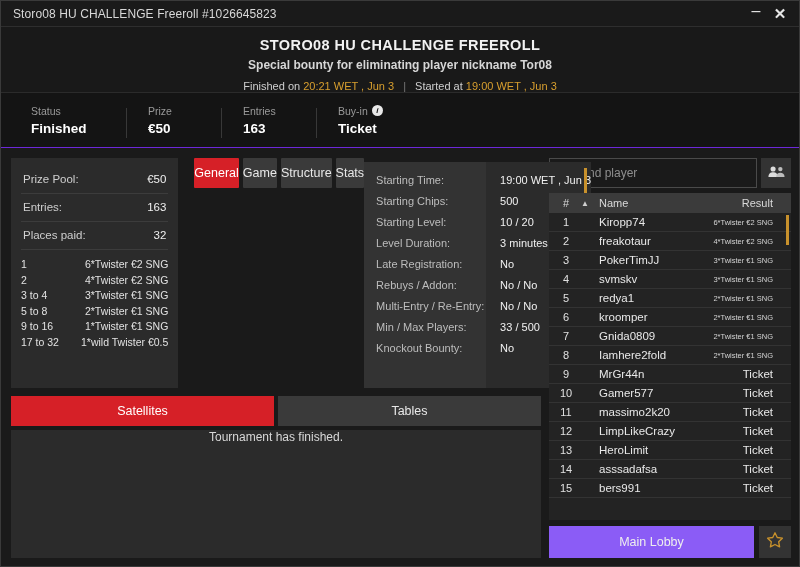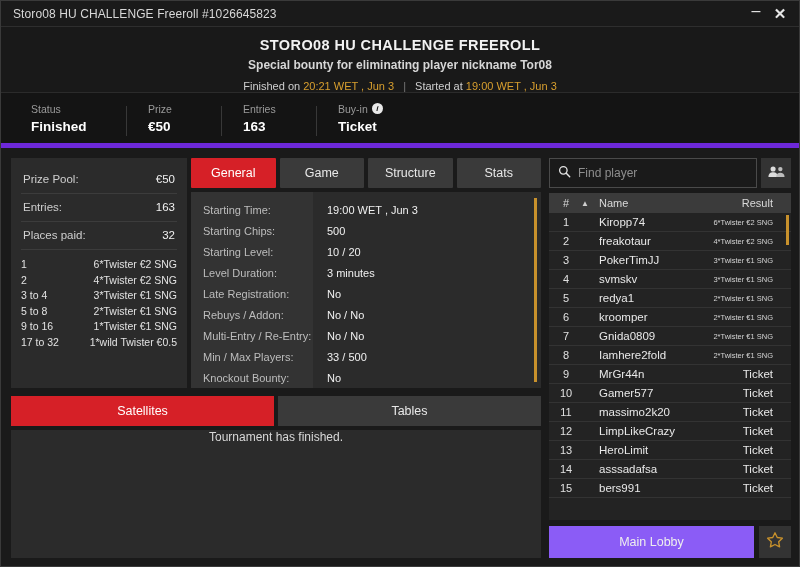--- a/index.html
+++ b/index.html
@@ -57,21 +57,21 @@
     font-size: 11px; color: #cfcfcf; margin-top: 8px;
   }
   .hdr-times .gold { color: #d89f2e; text-align: right; }
   .hdr-times .sep { color: #777; padding: 0 6px; }
 
   
   .statusbar {
     background: #141414;
     height: 55px; min-height: 55px;
     display: flex; align-items: center;
-    border-bottom: 5px solid #6d28d9;
+    border-bottom: 1px solid #6d28d9;
     padding-left: 30px;
   }
   .stat {
     padding: 0 22px 0 0;
     min-width: 95px;
     position: relative;
   }
   .stat + .stat { padding-left: 22px; }
   .stat + .stat::before {
     content: ""; position: absolute; left: 0; top: 3px;
@@ -88,21 +88,21 @@
   }
 
   
   .body {
     flex: 1; display: flex;
     padding: 10px 8px 8px 10px;
     gap: 8px; background: #1a1a1a;
     overflow: hidden;
   }
   .col-left { width: 530px; display: flex; flex-direction: column; gap: 8px; }
-  .upper { display: flex; gap: 4px; height: 230px; }
+  .upper { display: flex; gap: 16px; height: 230px; }
 
   
   .prizepanel {
     width: 176px; background: #2b2b2b;
     padding: 8px 10px 10px 10px;
   }
   .pp-row {
     display: flex; justify-content: space-between; align-items: center;
     font-size: 11.5px; color: #cfcfcf;
     padding: 7px 2px 8px 2px;
@@ -111,21 +111,21 @@
   .pp-row .pp-val { color: #f0f0f0; }
   .pp-list { padding-top: 7px; }
   .pp-item {
     display: flex; font-size: 10.5px; color: #e2e2e2;
     line-height: 15.5px; white-space: nowrap;
   }
   .pp-place { width: 60px; flex: none; }
   .pp-prize { flex: 1; text-align: right; }
 
   
-  .tabpanel { flex: 1; display: flex; flex-direction: column; }
+  .tabpanel { flex: 1; display: flex; flex-direction: row; }
   .tabs { display: flex; gap: 4px; }
   .tab {
     flex: 1; height: 30px;
     background: #3a3a3a; color: #e8e8e8;
     font-size: 12.5px;
     display: flex; align-items: center; justify-content: center;
     cursor: pointer; border-radius: 1px;
   }
   .tab.active { background: #d62027; color: #fff; }
 

